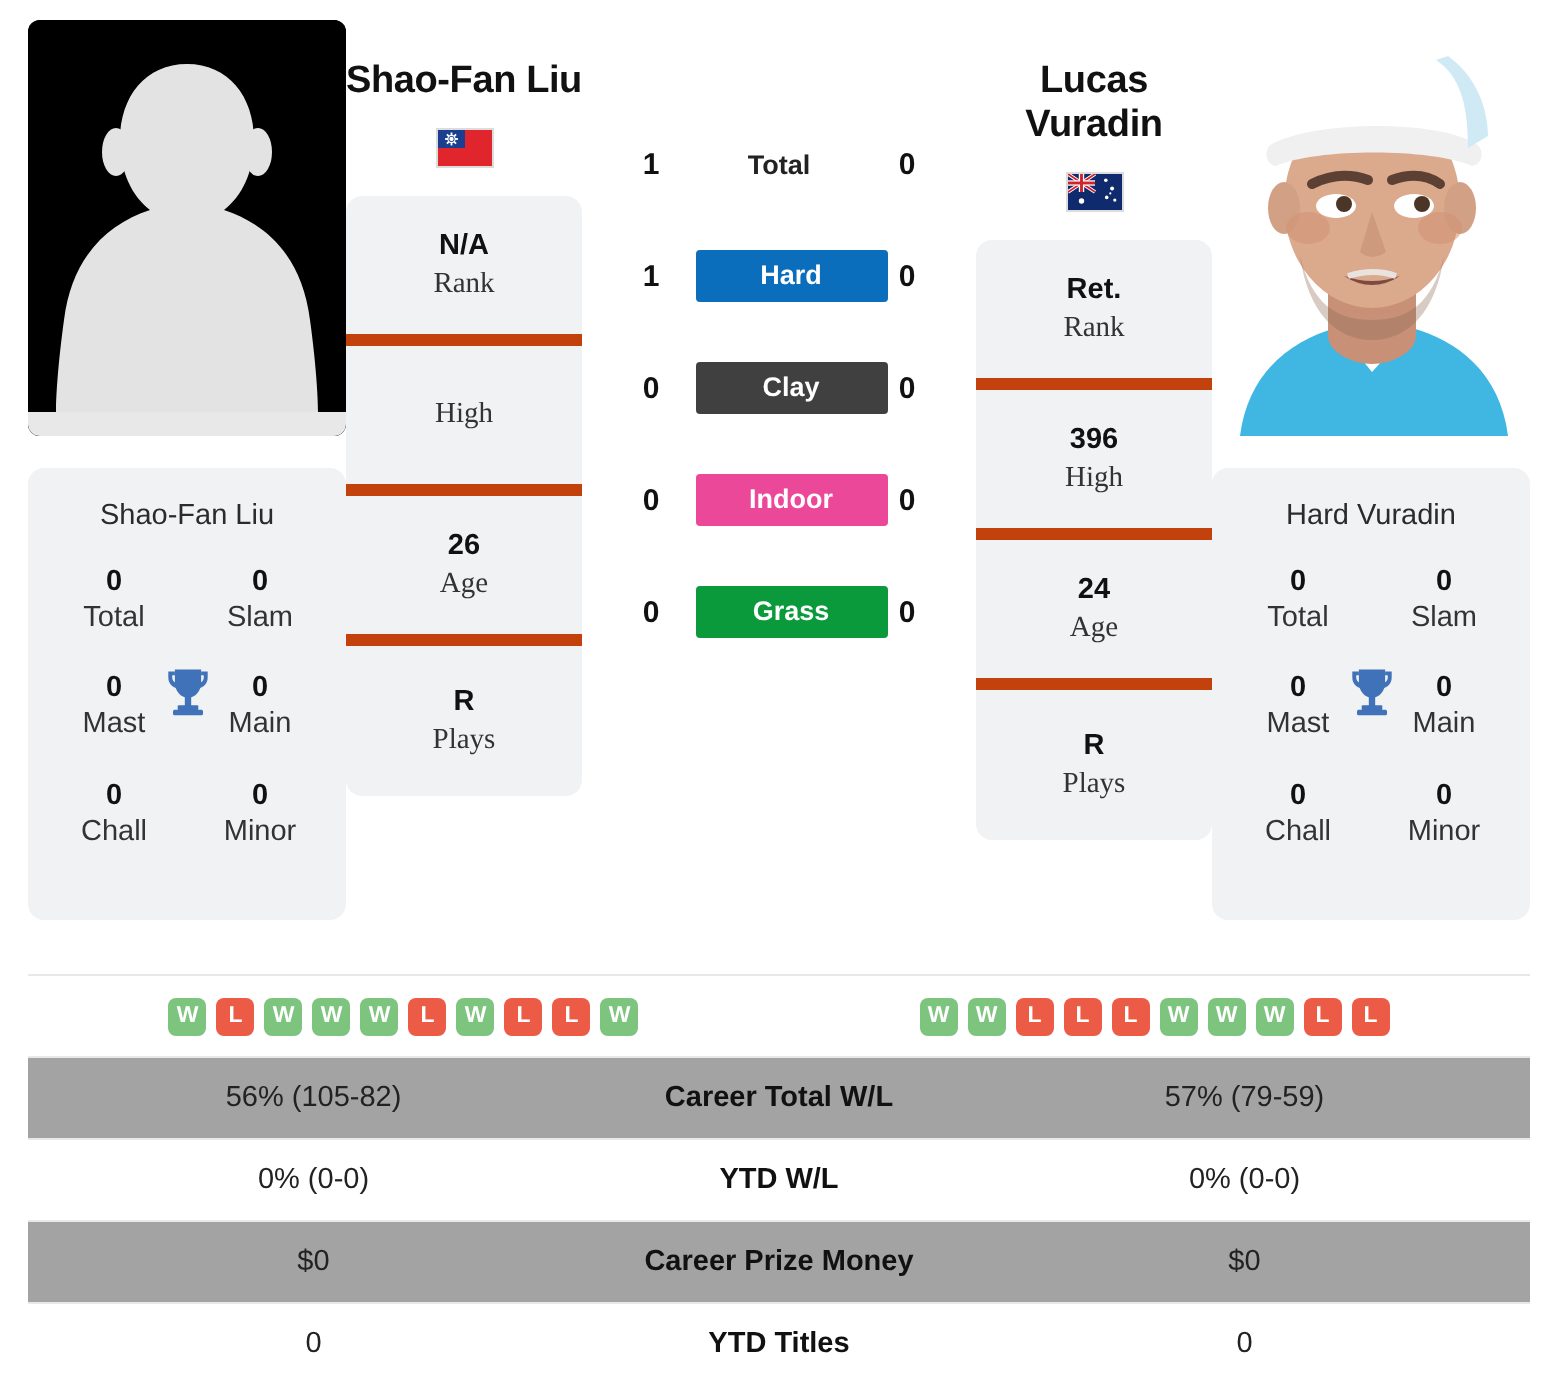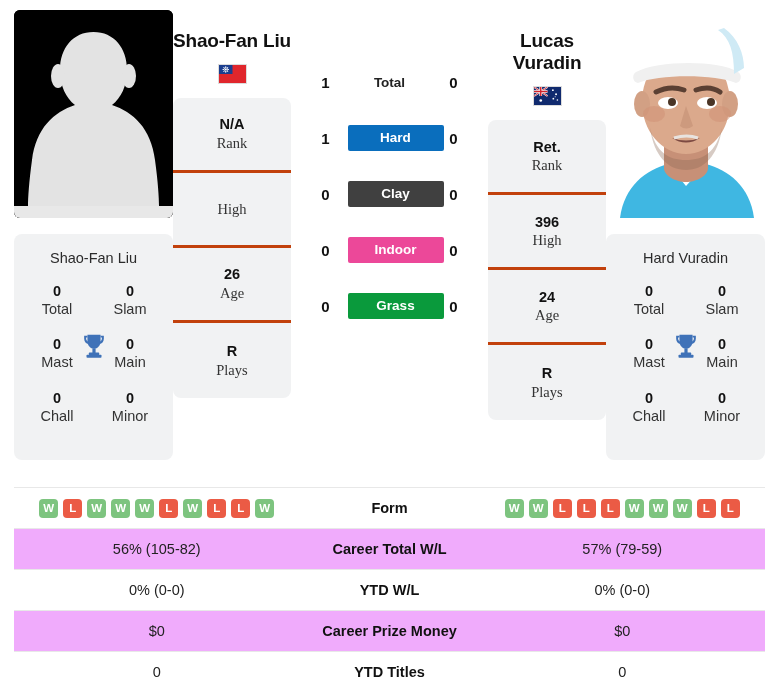--- a/index.html
+++ b/index.html
@@ -58,21 +58,21 @@
   }
   .flag { margin: 12px auto 0 auto; width: 29px; height: 20px; display: block; border: 1px solid #dcdcdc; }
 
   .info-card {
     width: 118px; margin-top: 14px;
     background: #f1f2f3; border-radius: 8px; overflow: hidden;
   }
   .info-row {
     height: 75px; display: flex; flex-direction: column;
     align-items: center; justify-content: center;
-    border-bottom: 3px solid #c2410c;
+    border-bottom: 6px solid #c2410c;
   }
   .info-row:last-child { border-bottom: none; }
   .info-row .v { font-size: 14.5px; font-weight: bold; color: #111; line-height: 1.3; }
   .info-row .k { font-size: 14.5px; color: #333; line-height: 1.3; font-family: Liberation Serif, serif; }
 
   
   .center-col { flex: 1 1 auto; padding-top: 58px; }
   .h2h-row { display: flex; align-items: center; justify-content: center; height: 28px; margin-bottom: 28px; }
   .h2h-row:last-child { margin-bottom: 0; }
   .h2h-score {
@@ -85,21 +85,21 @@
     font-size: 13.5px; font-weight: bold; color: #ffffff; text-align: center;
     border-radius: 2px;
   }
 
   
   .cmp { position: absolute; left: 14px; top: 487px; width: 751px; }
   .cmp-row {
     display: flex; align-items: center; height: 41px;
     border-top: 1px solid #e8e8e8;
   }
-  .cmp-row.shade { background: #f0abfc; }
+  .cmp-row.shade { background: #a3a3a3; }
   .cmp-side { flex: 1 1 0; text-align: center; font-size: 14.5px; color: #222; }
   .cmp-label {
     width: 180px; flex: 0 0 180px; text-align: center;
     font-size: 14.5px; font-weight: bold; color: #111;
   }
   .forms { display: flex; justify-content: center; gap: 5px; }
   .fbadge {
     width: 19px; height: 19px; border-radius: 4px;
     font-size: 11.5px; font-weight: bold; color: #ffffff;
     display: flex; align-items: center; justify-content: center;
@@ -391,21 +391,20 @@
             <span class="fbadge w">W</span>
             <span class="fbadge w">W</span>
             <span class="fbadge w">W</span>
             <span class="fbadge l">L</span>
             <span class="fbadge w">W</span>
             <span class="fbadge l">L</span>
             <span class="fbadge l">L</span>
             <span class="fbadge w">W</span>
           </div>
       </div>
-      <div class="cmp-label">Form</div>
       <div class="cmp-side">
         <div class="forms" id="form-right">
             <span class="fbadge w">W</span>
             <span class="fbadge w">W</span>
             <span class="fbadge l">L</span>
             <span class="fbadge l">L</span>
             <span class="fbadge l">L</span>
             <span class="fbadge w">W</span>
             <span class="fbadge w">W</span>
             <span class="fbadge w">W</span>

